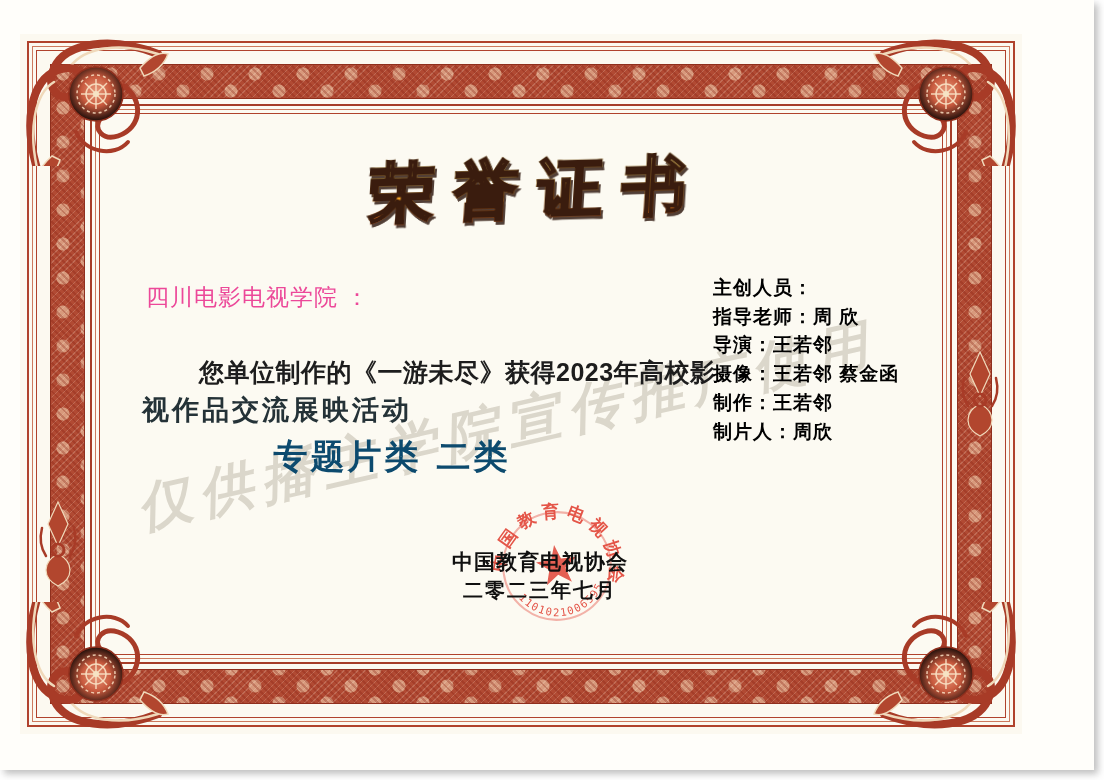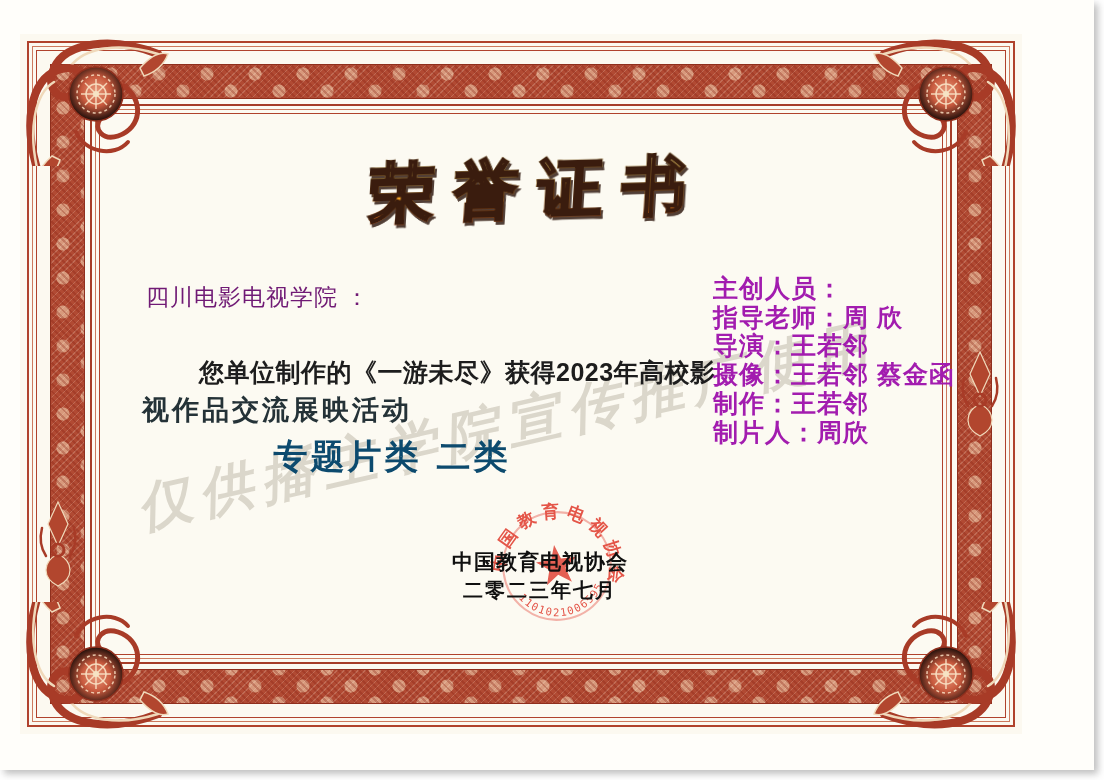--- a/index.html
+++ b/index.html
@@ -42,32 +42,32 @@
   .title span{
     font-family:"DejaVu Serif",serif;font-weight:bold;font-size:64px;letter-spacing:20px;
     color:#f5a623;transform:skewX(-5deg) rotate(-1.5deg);display:inline-block;
     -webkit-text-stroke:2.5px #3a1c0e;
     filter:drop-shadow(2px 3px 0 rgba(40,16,8,.8));}
   @supports (-webkit-background-clip:text){
     .title span{
       background:linear-gradient(180deg,#fff3b0 4%,#ffd34d 34%,#f59a1e 62%,#e05a17 92%);
       -webkit-background-clip:text;background-clip:text;color:transparent;}
   }
-  .recipient{position:absolute;left:146px;top:282px;font-size:23px;color:#701a75;letter-spacing:1px;}
+  .recipient{position:absolute;left:146px;top:282px;font-size:23px;color:#ec4899;letter-spacing:1px;}
   .bodyline1{position:absolute;left:199px;top:356px;font-size:25px;font-weight:700;color:#1d1d1d;letter-spacing:.5px;}
   .bodyline2{position:absolute;left:142px;top:392px;font-size:27px;color:#243237;letter-spacing:3px;
     font-family:Liberation Sans, sans-serif;font-weight:600;}
   .award{position:absolute;left:0;top:434px;width:784px;text-align:center;font-size:34px;
     color:#0c4a6e;letter-spacing:3px;font-family:"DejaVu Serif",serif;font-weight:700;}
   .issuer{position:absolute;left:0;top:548px;width:1080px;text-align:center;z-index:6;
     color:#101010;line-height:28px;}
   .issuer .l1{font-size:21px;font-weight:700;letter-spacing:1px;}
   .issuer .l2{font-size:20px;font-weight:700;letter-spacing:2px;}
-  .credits{position:absolute;left:713px;top:274px;width:310px;font-size:25px;font-weight:600;
-    color:#a21caf;line-height:28.7px;letter-spacing:1px;}
+  .credits{position:absolute;left:713px;top:274px;width:310px;font-size:19px;font-weight:600;
+    color:#000000;line-height:28.7px;letter-spacing:1px;}
   .seal{position:absolute;left:490px;top:499px;width:134px;height:134px;z-index:4;
     transform:rotate(-8deg);opacity:.92;}
 </style>
 </head>
 <body>
 
 <div class="page">
 
   <svg width="0" height="0" style="position:absolute">
     <defs>

